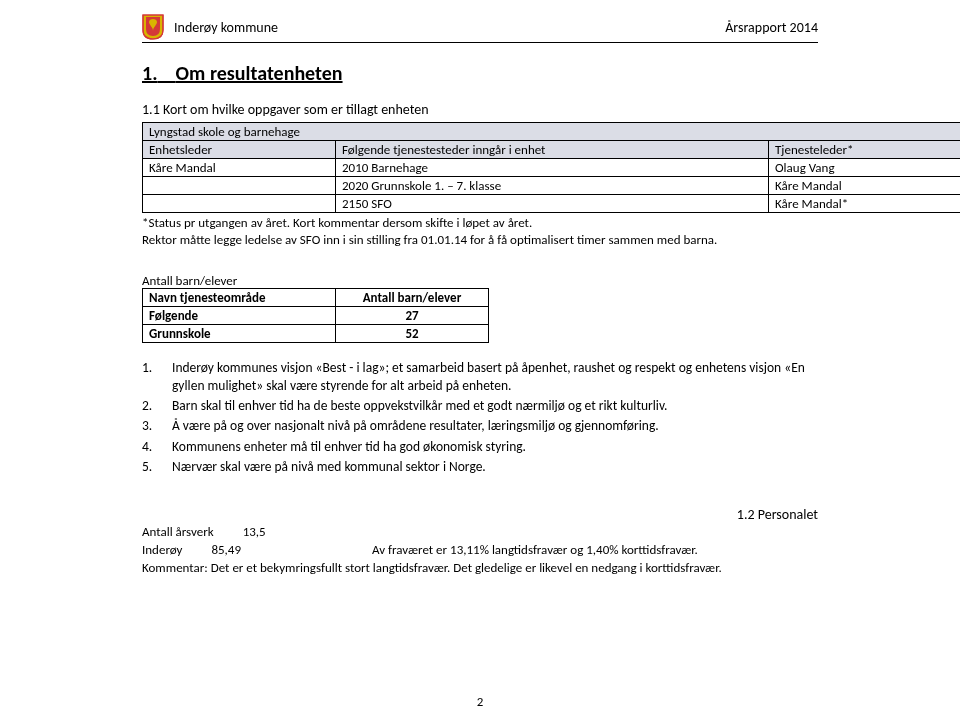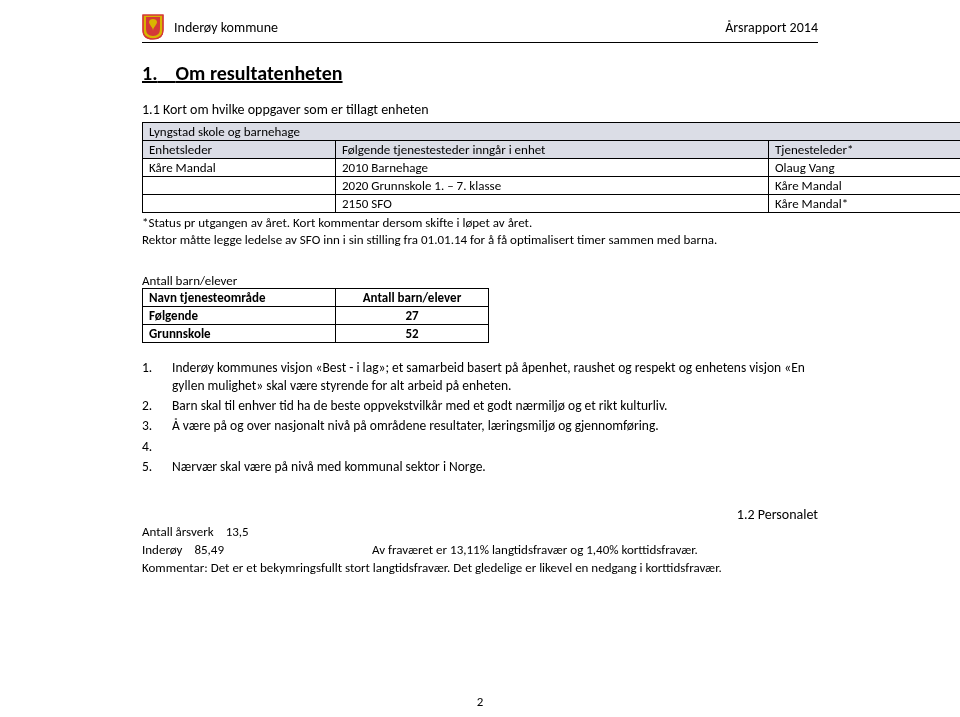--- a/index.html
+++ b/index.html
@@ -104,21 +104,21 @@
     text-align: right;
   }
   .years-row {
     display: flex;
     gap: 30px;
     font-size: 13px;
     line-height: 1.35;
   }
   .years-row .col {
     display: flex;
-    gap: 12px;
+    gap: 29px;
     align-items: center;
   }
   .comment-line {
     font-size: 13px;
     margin-top: 2px;
   }
   .page-num {
     position: absolute;
     bottom: 8px;
     left: 0;
@@ -210,20 +210,21 @@
     <li>
       <span class="num">2.</span>
       <span>Barn skal til enhver tid ha de beste oppvekstvilkår med et godt nærmiljø og et rikt kulturliv.</span>
     </li>
     <li>
       <span class="num">3.</span>
       <span>Å være på og over nasjonalt nivå på områdene resultater, læringsmiljø og gjennomføring.</span>
     </li>
     <li>
       <span class="num">4.</span>
+      <span>Kommunens enheter må til enhver tid ha god økonomisk styring.</span>
     </li>
     <li>
       <span class="num">5.</span>
       <span>Nærvær skal være på nivå med kommunal sektor i Norge.</span>
     </li>
   </ol>
 
   <div class="sect12">1.2 Personalet</div>
 
   <div class="years-row">

